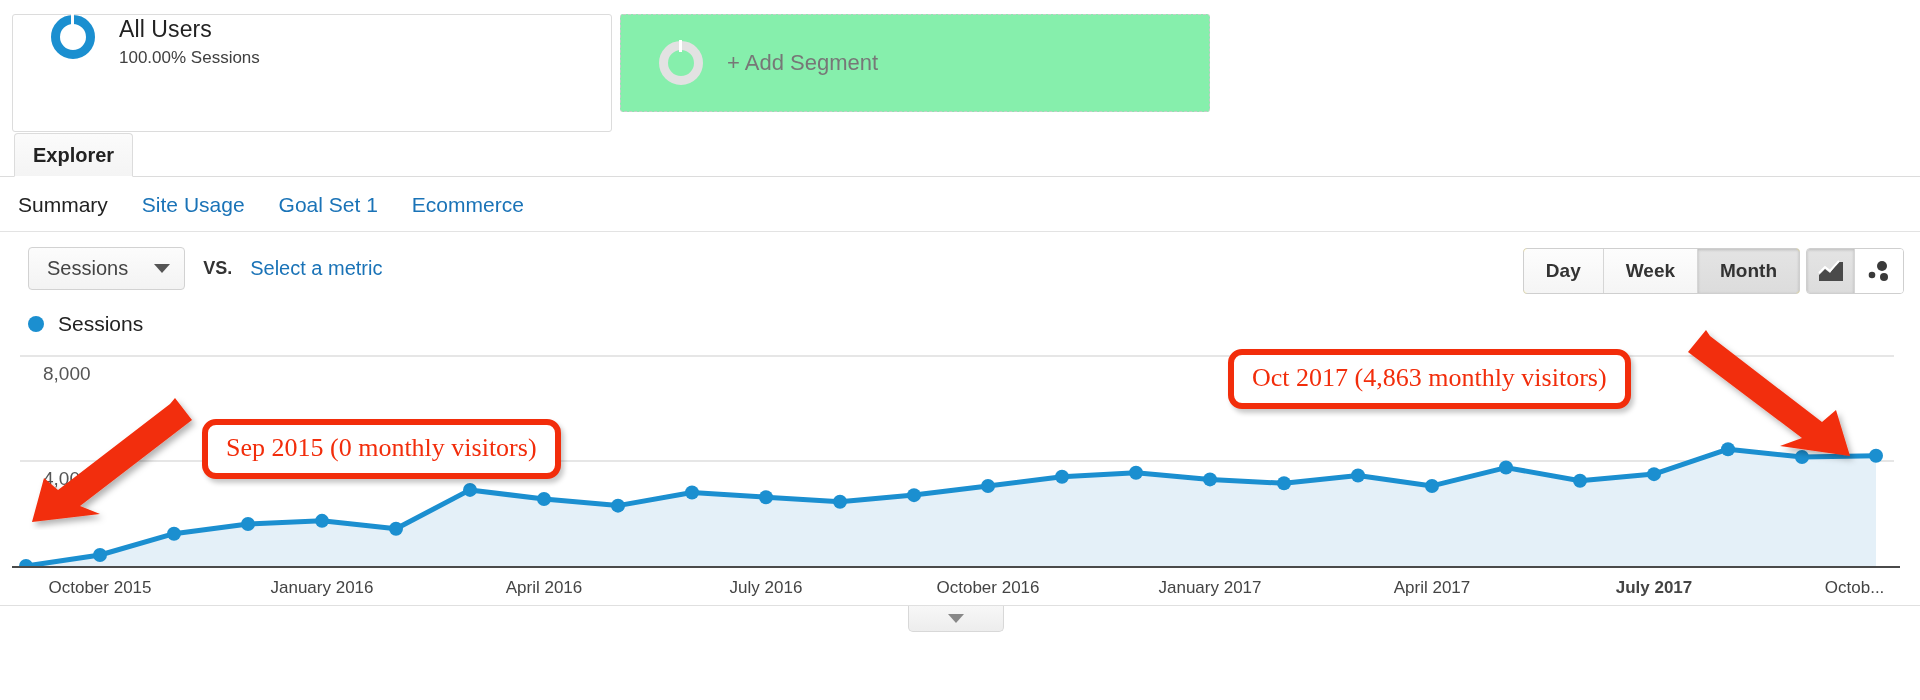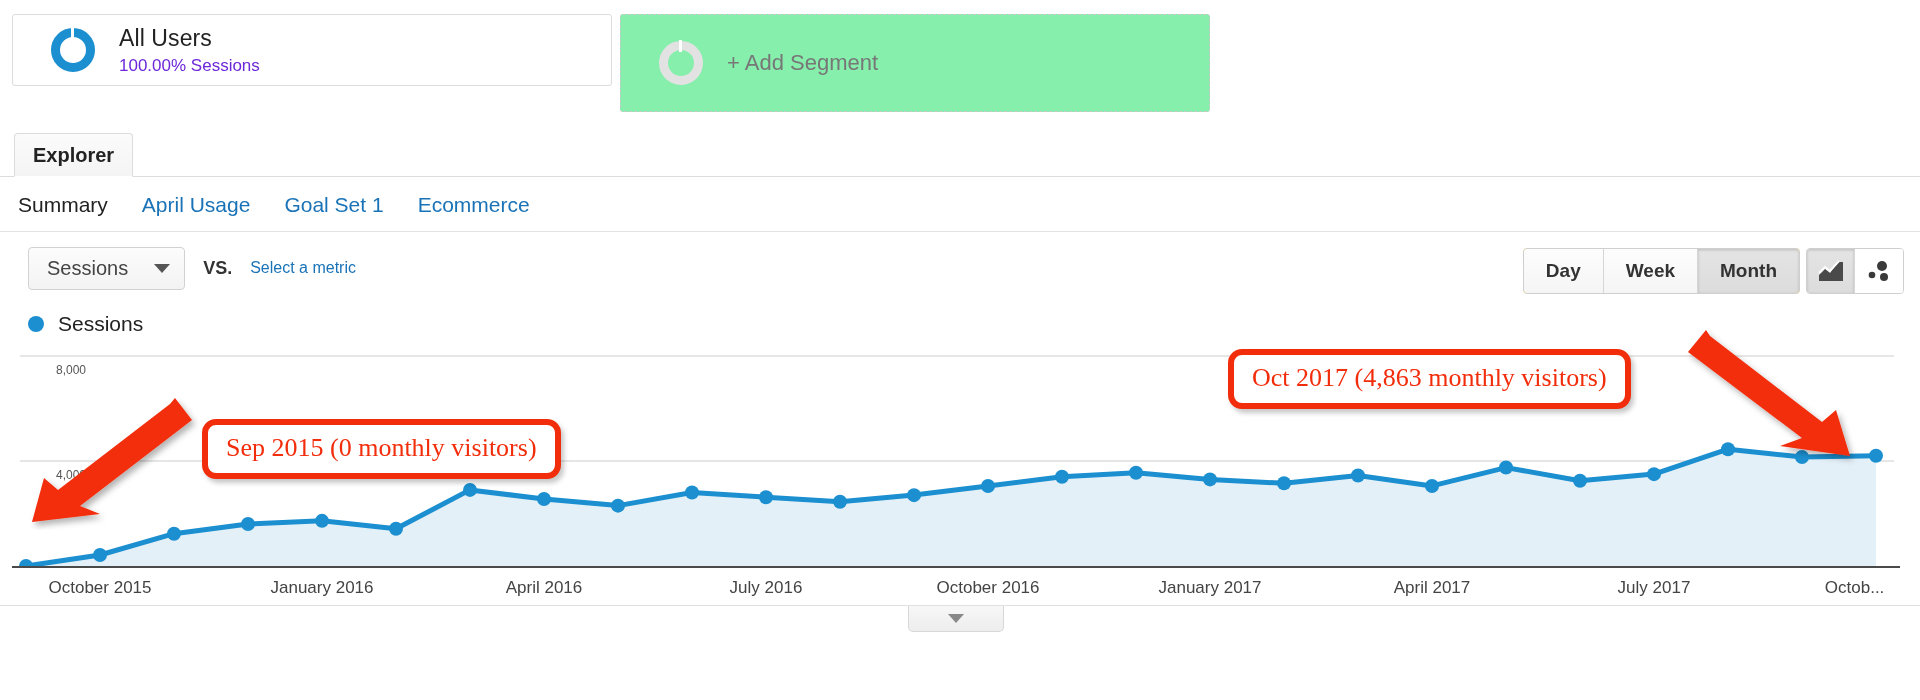--- a/index.html
+++ b/index.html
@@ -17,26 +17,26 @@
   .segment-bar {
     position: relative;
     height: 125px;
     padding: 14px 0 0 0;
   }
   .segment-card {
     position: absolute;
     top: 14px;
     left: 12px;
     width: 600px;
-    height: 72px;
+    height: 118px;
     border: 1px solid #dcdcdc;
     border-radius: 3px;
     background: #fff;
     display: flex;
-    align-items: center;
+    align-items: flex-start;
     padding-left: 38px;
   }
   .donut {
     width: 44px;
     height: 44px;
     border-radius: 50%;
     border: 9px solid #1b8fd0;
     position: relative;
     flex: none;
   }
@@ -54,21 +54,21 @@
   .donut.muted::after { background: #ffffff; }
   .seg-text { margin-left: 24px; }
   .seg-title {
     font-size: 23px;
     color: #222;
     line-height: 1.25;
     letter-spacing: .1px;
   }
   .seg-sub {
     font-size: 17px;
-    color: #6d28d9;
+    color: #404040;
     margin-top: 4px;
   }
   .add-segment {
     position: absolute;
     top: 14px;
     left: 620px;
     width: 590px;
     height: 98px;
     border: 1px dashed #c9c9c9;
     border-radius: 3px;
@@ -183,21 +183,21 @@
     border-left: 8px solid transparent;
     border-right: 8px solid transparent;
     border-top: 9px solid #555;
   }
   .vs-label {
     font-size: 18px;
     font-weight: bold;
     color: #333;
   }
   .select-metric-link {
-    font-size: 16px;
+    font-size: 20px;
     color: #1a73b7;
     cursor: pointer;
   }
 
   .granularity {
     position: absolute;
     right: 120px;
     top: 16px;
     display: flex;
     border: 1px solid #cfcfcf;
@@ -261,22 +261,22 @@
   .legend-label { font-size: 21px; color: #222; }
 
   .plot {
     position: relative;
     height: 220px;
     margin: 0 20px 0 12px;
   }
   .plot svg { display: block; }
   .ytick {
     position: absolute;
-    left: 44px;
-    font-size: 12px;
+    left: 31px;
+    font-size: 19px;
     color: #555;
     transform: translateY(3px);
   }
   .xaxis {
     position: relative;
     height: 40px;
     margin: 0 20px 0 12px;
     border-top: 2px solid #4a4a4a;
   }
   .xtick {
@@ -354,21 +354,21 @@
   </div>
 
 </div>
 
 <div class="tabstrip">
   <div class="tab-explorer">Explorer</div>
 </div>
 
 <div class="subtabs">
   <div class="subtab active">Summary</div>
-  <div class="subtab">April Usage</div>
+  <div class="subtab">Site Usage</div>
   <div class="subtab">Goal Set 1</div>
   <div class="subtab">Ecommerce</div>
 </div>
 
 <div class="metric-row">
   <div class="metric-select">
     <span>Sessions</span>
     <span class="sm-caret"></span>
   </div>
   <div class="vs-label">VS.</div>
@@ -445,21 +445,21 @@
     <div class="expander">
       <span class="exp-caret"></span>
     </div>
   <div class="xtick" style="left: 88px; transform: translateX(-50%);">October 2015</div>
       <div class="xtick" style="left: 310px; transform: translateX(-50%);">January 2016</div>
       <div class="xtick" style="left: 532px; transform: translateX(-50%);">April 2016</div>
       <div class="xtick" style="left: 754px; transform: translateX(-50%);">July 2016</div>
       <div class="xtick" style="left: 976px; transform: translateX(-50%);">October 2016</div>
       <div class="xtick" style="left: 1198px; transform: translateX(-50%);">January 2017</div>
       <div class="xtick" style="left: 1420px; transform: translateX(-50%);">April 2017</div>
-      <div class="xtick" style="left: 1642px; transform: translateX(-50%);">July 2017</div>
+      <div class="xtick" style="left: 1642px; transform: translateX(-50%); font-weight: bold;">July 2017</div>
       <div class="xtick" style="left: 1864px; transform: translateX(-86%);">Octob...</div>
     </div>
 
   <div class="bottom-rule"></div>
 </div>
 
 <div class="annot annot-1">Sep 2015 (0 monthly visitors)</div>
 <div class="annot annot-2">Oct 2017 (4,863 monthly visitors)</div>
 
 <svg class="arrow-svg" style="left:20px; top:390px;" width="180" height="140">

